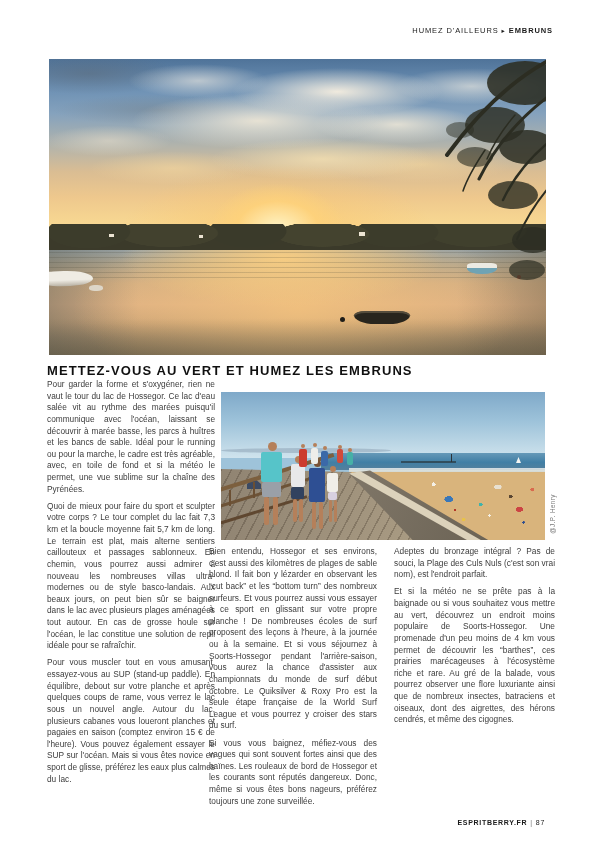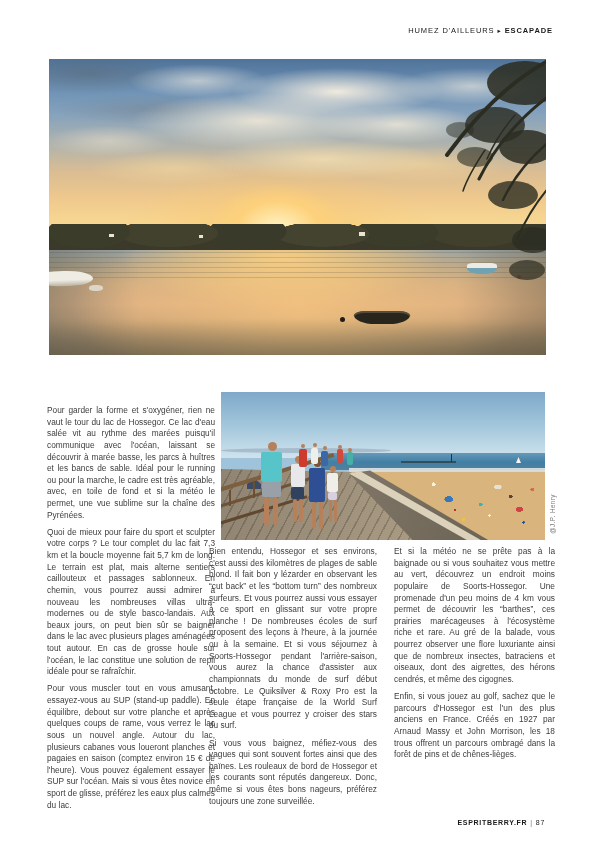--- a/index.html
+++ b/index.html
@@ -12,21 +12,21 @@
   .kicker .cat{font-weight:700;}
   .folio{position:absolute;top:819px;right:55px;font-size:7px;letter-spacing:.7px;color:#1a1a1a;white-space:nowrap;}
   .folio .site{font-weight:700;}
   .folio .div{color:#777;font-weight:400;margin:0 3px;}
 
   
   .headline{position:absolute;left:47px;top:363px;font-size:13px;font-weight:700;
             letter-spacing:1.1px;color:#101010;white-space:nowrap;}
   .col{position:absolute;font-size:8.3px;line-height:11.62px;color:#3c3c3c;text-align:justify;}
   .col p{margin:0 0 5.5px 0;}
-  .col1{left:47px;top:405px;width:168px;}
+  .col1{left:47px;top:379px;width:168px;}
   .col2{left:209px;top:546px;width:168px;}
   .col3{left:394px;top:546px;width:161px;}
 
   
   .hero{position:absolute;left:49px;top:59px;width:497px;height:296px;overflow:hidden;background:#7fa3c2;}
   .hero .sky{position:absolute;left:0;top:0;width:100%;height:182px;
     background:linear-gradient(180deg,#4f7399 0%,#6b8fb3 15%,#85a2bd 30%,#b3b4ab 48%,#dabd93 62%,#eec88d 76%,#f6d591 88%,#f9dd9a 100%);}
   .hero .clouds{position:absolute;left:0;top:0;width:100%;height:182px;background:
     radial-gradient(150px 34px at 58% 18%,rgba(247,239,224,.95),transparent 70%),
     radial-gradient(180px 40px at 42% 34%,rgba(246,236,216,.85),transparent 70%),
@@ -126,21 +126,21 @@
 
   .credit{position:absolute;left:552px;top:514px;transform:translate(-50%,-50%) rotate(-90deg);
     font-size:6.3px;color:#777;letter-spacing:.4px;white-space:nowrap;}
 </style>
 </head>
 <body>
 
 <div class="page">
 
   <div class="kicker">
-    <span>HUMEZ D'AILLEURS</span><span class="arrow">▸</span><span class="cat">ESCAPADE</span>
+    <span>HUMEZ D'AILLEURS</span><span class="arrow">▸</span><span class="cat">EMBRUNS</span>
   </div>
 
   <div class="hero">
     <div class="sky"></div>
     <div class="clouds"></div>
     <div class="sunglow"></div>
     <div class="trees"></div>
     <div class="house" style="left:60px;top:175px;width:5px;height:3px;"></div>
     <div class="house" style="left:310px;top:173px;width:6px;height:4px;"></div>
     <div class="house" style="left:150px;top:176px;width:4px;height:3px;"></div>
@@ -168,33 +168,34 @@
         <ellipse cx="152" cy="92" rx="28" ry="17" opacity=".85"></ellipse>
         <ellipse cx="138" cy="140" rx="25" ry="14" opacity=".8"></ellipse>
         <ellipse cx="158" cy="185" rx="21" ry="13" opacity=".78"></ellipse>
         <ellipse cx="100" cy="102" rx="18" ry="10" opacity=".6"></ellipse>
         <ellipse cx="152" cy="215" rx="18" ry="10" opacity=".7"></ellipse>
         <ellipse cx="85" cy="75" rx="14" ry="8" opacity=".5"></ellipse>
       </g>
     </svg>
   </div>
 
+  <div class="headline">METTEZ-VOUS AU VERT ET HUMEZ LES EMBRUNS</div>
 
   <div class="col col1">
     <p>Pour garder la forme et s'oxygéner, rien ne vaut le tour du lac de Hossegor. Ce lac d'eau salée vit au rythme des marées puisqu'il communique avec l'océan, laissant se découvrir à marée basse, les parcs à huîtres et les bancs de sable. Idéal pour le running ou pour la marche, le cadre est très agréable, avec, en toile de fond et si la météo le permet, une vue sublime sur la chaîne des Pyrénées.</p>
     <p>Quoi de mieux pour faire du sport et sculpter votre corps ? Le tour complet du lac fait 7,3 km et la boucle moyenne fait 5,7 km de long. Le terrain est plat, mais alterne sentiers caillouteux et passages sablonneux. En chemin, vous pourrez aussi admirer à nouveau les nombreuses villas ultra-modernes ou de style basco-landais. Aux beaux jours, on peut bien sûr se baigner dans le lac avec plusieurs plages aménagées tout autour. En cas de grosse houle sur l'océan, le lac constitue une solution de repli idéale pour se rafraîchir.</p>
     <p>Pour vous muscler tout en vous amusant, essayez-vous au SUP (stand-up paddle). En équilibre, debout sur votre planche et après quelques coups de rame, vous verrez le lac sous un nouvel angle. Autour du lac, plusieurs cabanes vous loueront planches et pagaies en saison (comptez environ 15 € de l'heure). Vous pouvez également essayer le SUP sur l'océan. Mais si vous êtes novice en sport de glisse, préférez les eaux plus calmes du lac.</p>
   </div>
   <div class="col col2">
     <p>Bien entendu, Hossegor et ses environs, c'est aussi des kilomètres de plages de sable blond. Il fait bon y lézarder en observant les “cut back” et les “bottom turn” des nombreux surfeurs. Et vous pourrez aussi vous essayer à ce sport en glissant sur votre propre planche ! De nombreuses écoles de surf proposent des leçons à l'heure, à la journée ou à la semaine. Et si vous séjournez à Soorts-Hossegor pendant l'arrière-saison, vous aurez la chance d'assister aux championnats du monde de surf début octobre. Le Quiksilver &amp; Roxy Pro est la seule étape française de la World Surf League et vous pourrez y croiser des stars du surf.</p>
     <p>Si vous vous baignez, méfiez-vous des vagues qui sont souvent fortes ainsi que des baïnes. Les rouleaux de bord de Hossegor et les courants sont réputés dangereux. Donc, même si vous êtes bons nageurs, préférez toujours une zone surveillée.</p>
   </div>
   <div class="col col3">
+    <p>Adeptes du bronzage intégral ? Pas de souci, la Plage des Culs Nuls (c'est son vrai nom), est l'endroit parfait.</p>
     <p>Et si la météo ne se prête pas à la baignade ou si vous souhaitez vous mettre au vert, découvrez un endroit moins populaire de Soorts-Hossegor. Une promenade d'un peu moins de 4 km vous permet de découvrir les “barthes”, ces prairies marécageuses à l'écosystème riche et rare. Au gré de la balade, vous pourrez observer une flore luxuriante ainsi que de nombreux insectes, batraciens et oiseaux, dont des aigrettes, des hérons cendrés, et même des cigognes.</p>
-    <p>Enfin, si vous jouez au golf, sachez que le parcours d'Hossegor est l'un des plus anciens en France. Créés en 1927 par Arnaud Massy et John Morrison, les 18 trous offrent un parcours ombragé dans la forêt de pins et de chênes-lièges.</p>
   </div>
 
   <div class="beach">
     <div class="b-sky"></div>
     <div class="b-coast"></div>
     <div class="b-sea"></div>
     <div class="b-jetty"></div>
     <div class="b-mast"></div>
     <div class="b-sail"></div>
     <div class="b-foam"></div>

